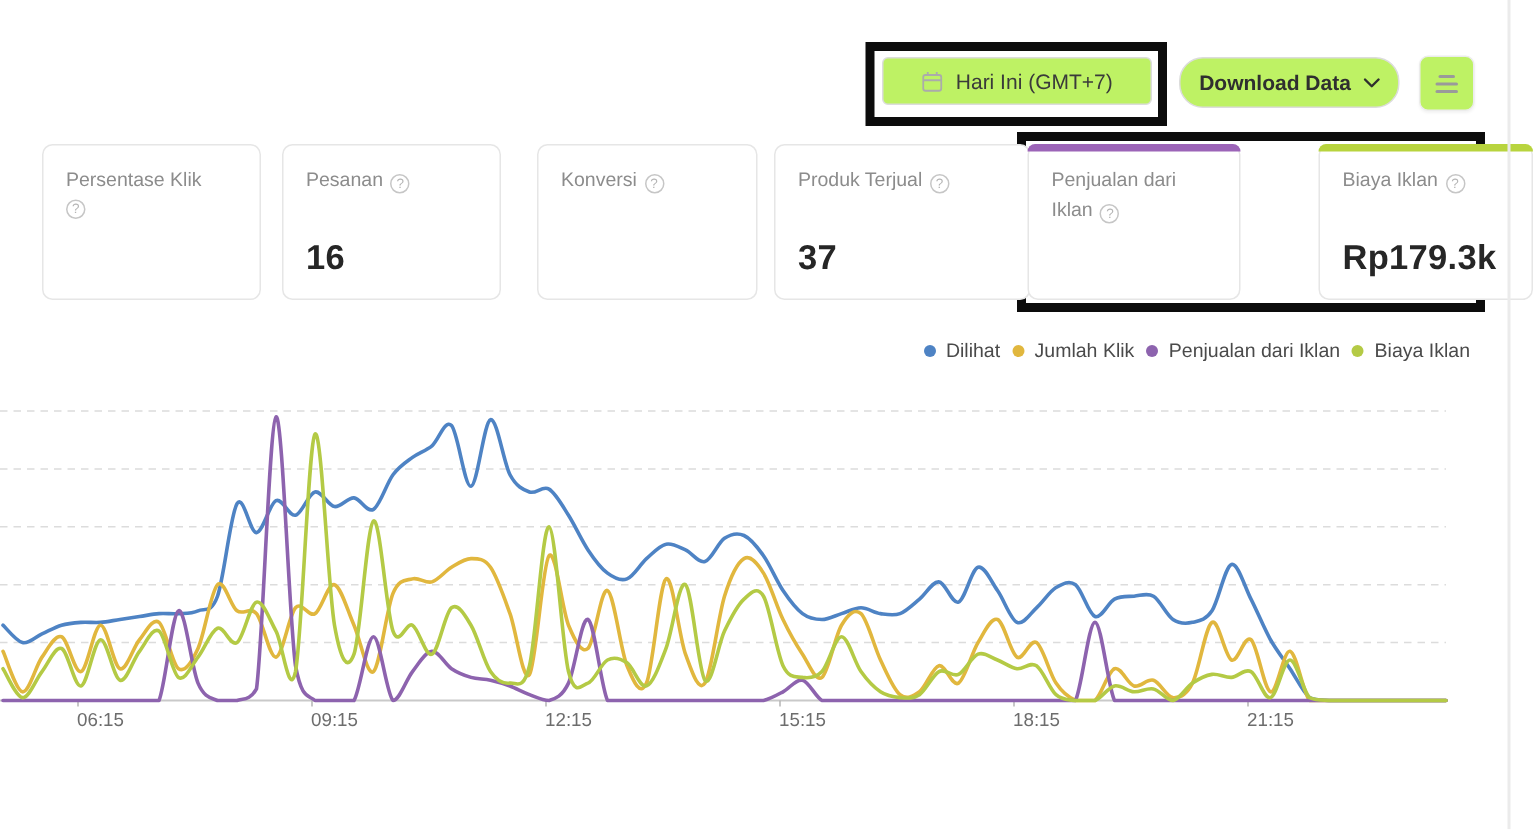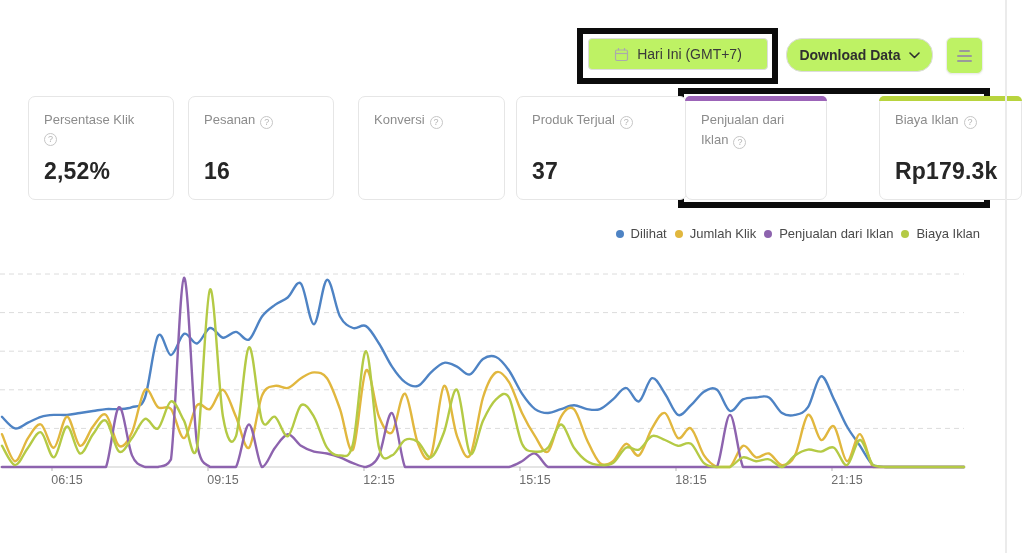--- a/index.html
+++ b/index.html
@@ -81,21 +81,20 @@
         <i class="short"></i>
       </span>
       <i></i>
       <i></i>
   </button>
 
   <div class="hl-box hl-box-cards"></div>
 
   <div class="card card1">
     <div class="card-label"><span>Persentase Klik</span><span class="help block">?</span></div>
-    <div class="card-value">2,52%</div>
   </div>
   <div class="card card2">
     <div class="card-label"><span>Pesanan</span><span class="help">?</span></div>
     <div class="card-value">16</div>
   </div>
   <div class="card card3">
     <div class="card-label"><span>Konversi</span><span class="help">?</span></div>
   </div>
   <div class="card card4">
     <div class="card-label"><span>Produk Terjual</span><span class="help">?</span></div>

